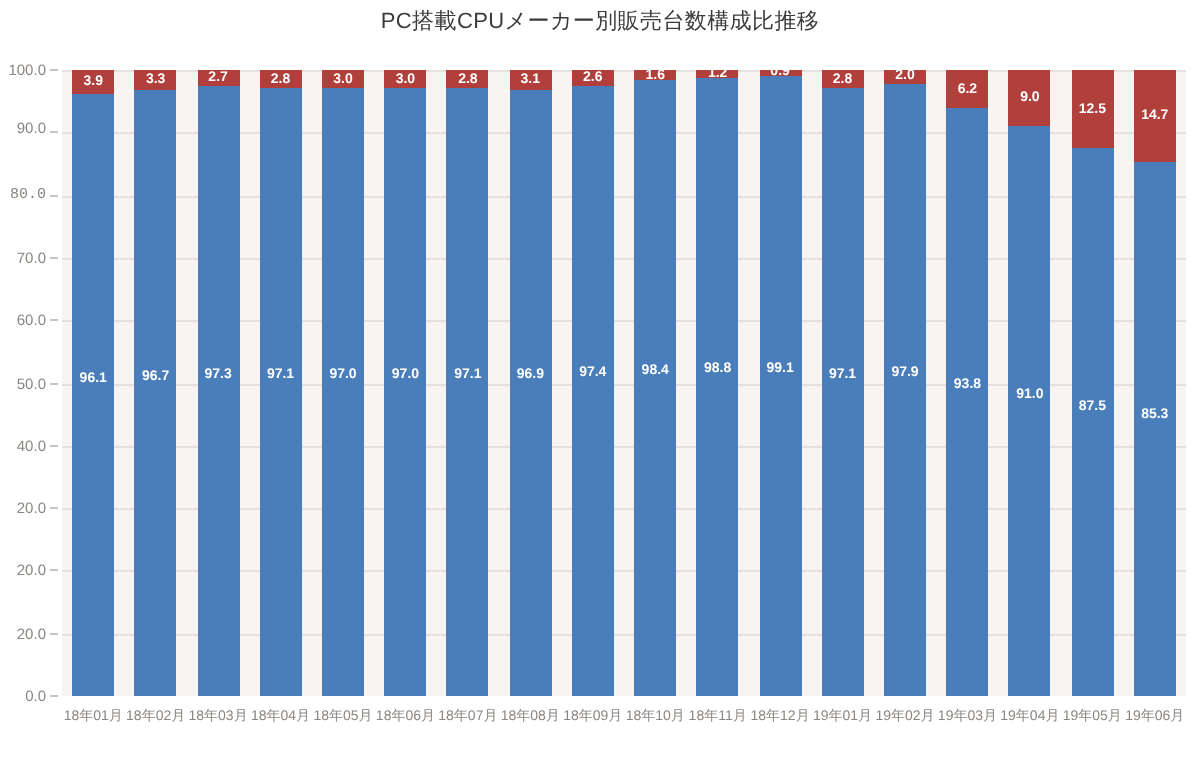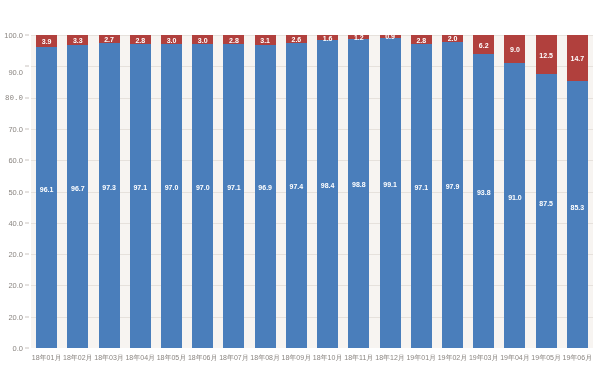--- a/index.html
+++ b/index.html
@@ -160,41 +160,42 @@
     font-size: 7.5px;
     color: #8a8580;
     white-space: nowrap;
   }
 </style>
 </head>
 <body>
 
 <div id="chart-root">
 
+  <div id="chart-title">PC搭載CPUメーカー別販売台数構成比推移</div>
 
   <div id="y-axis-labels">
       <div class="ytick" style="top: 313px;">0.0</div>
       <div class="ytick-mark" style="top: 313px;"></div>
       <div class="ytick" style="top: 281.7px;">20.0</div>
       <div class="ytick-mark" style="top: 281.7px;"></div>
       <div class="ytick" style="top: 250.4px;">20.0</div>
       <div class="ytick-mark" style="top: 250.4px;"></div>
       <div class="ytick" style="top: 219.1px;">20.0</div>
       <div class="ytick-mark" style="top: 219.1px;"></div>
       <div class="ytick" style="top: 187.8px;">40.0</div>
       <div class="ytick-mark" style="top: 187.8px;"></div>
       <div class="ytick" style="top: 156.5px;">50.0</div>
       <div class="ytick-mark" style="top: 156.5px;"></div>
       <div class="ytick" style="top: 125.2px;">60.0</div>
       <div class="ytick-mark" style="top: 125.2px;"></div>
       <div class="ytick" style="top: 93.9px;">70.0</div>
       <div class="ytick-mark" style="top: 93.9px;"></div>
       <div class="ytick" style="top: 62.6px; font-family: Liberation Mono, monospace;">80.0</div>
       <div class="ytick-mark" style="top: 62.6px;"></div>
-      <div class="ytick" style="top: 37px;">90.0</div>
+      <div class="ytick" style="top: 29px;">90.0</div>
       <div class="ytick-mark" style="top: 31.3px;"></div>
       <div class="ytick" style="top: 0px; text-align: right;">100.0</div>
       <div class="ytick-mark" style="top: 0px;"></div>
     </div>
 
   <div id="plot-area">
       <div class="gridline" style="top: 281.7px;"></div>
       <div class="gridline" style="top: 250.4px;"></div>
       <div class="gridline" style="top: 219.1px;"></div>
       <div class="gridline" style="top: 187.8px;"></div>

